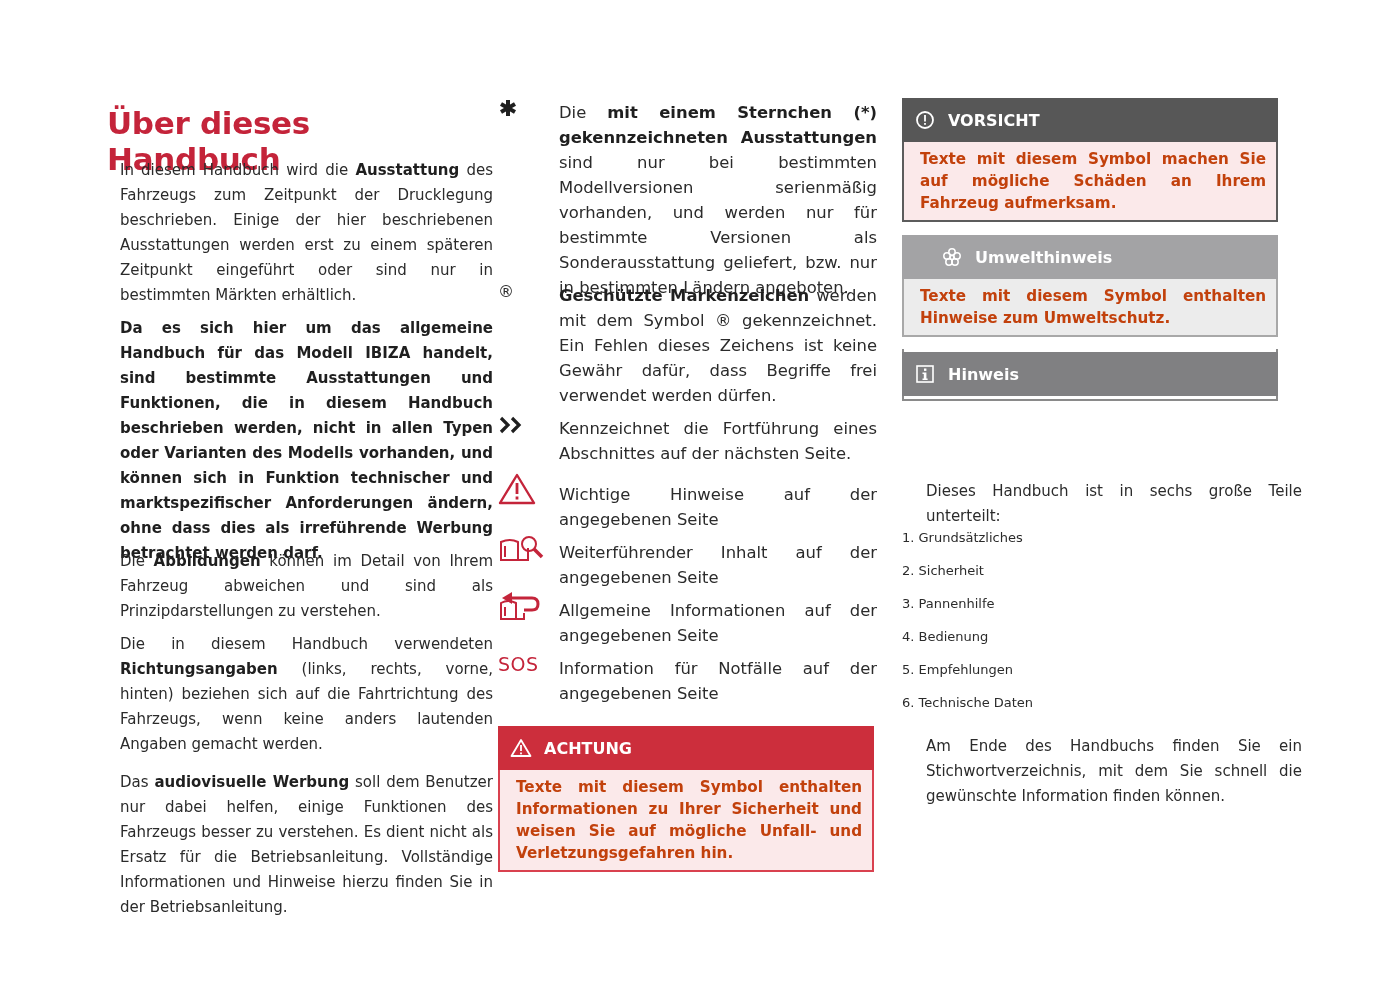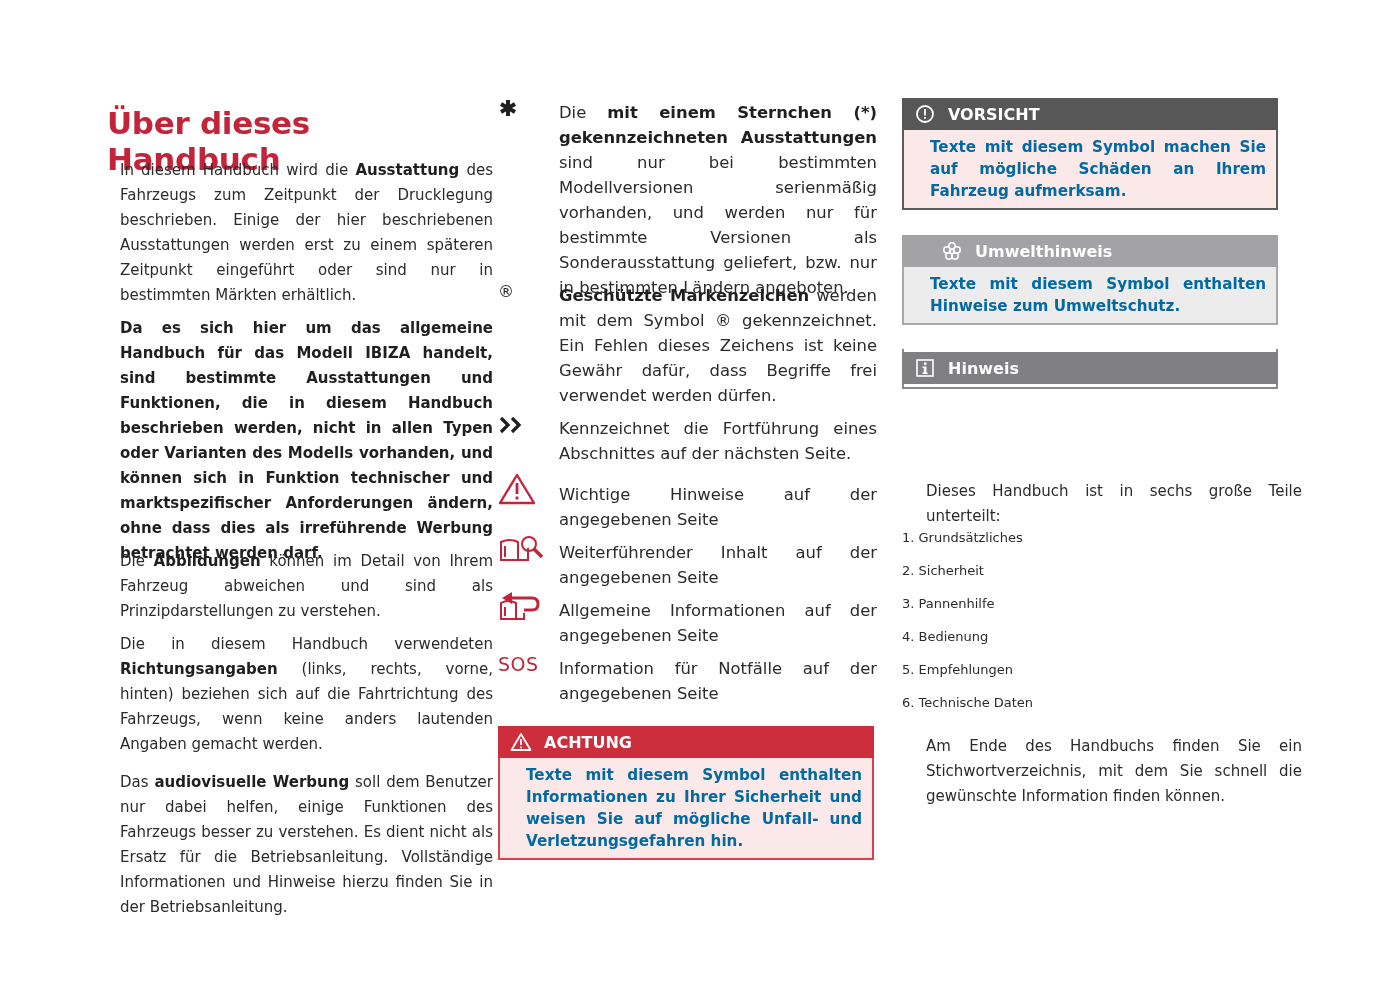--- a/index.html
+++ b/index.html
@@ -30,27 +30,27 @@
   .sym-icon { position: absolute; left: 0; top: 0; width: 44px; color: #c4243a; }
   .sym-text {
     position: absolute; left: 57px; width: 318px; margin: 4px;
     font-size: 16.4px; line-height: 25px; text-align: justify; color: #2b2b2b;
   }
   .sym-text b { font-weight: bold; color: #1f1f1f; }
 
   
   .box { position: absolute; left: 0; width: 100%; box-sizing: border-box; }
   .box-head {
-    height: 32px; display: flex; align-items: center; padding-left: 12px;
+    height: 44px; display: flex; align-items: center; padding-left: 12px;
     color: #ffffff; font-weight: bold; font-size: 16px;
   }
   .box-head .hicon { width: 22px; height: 22px; margin-right: 12px; display: inline-flex; align-items: center; justify-content: center; }
   .box-body {
-    padding: 6px 10px 6px 26px; font-size: 15.2px; line-height: 22px;
-    text-align: justify; color: #0369a1; font-weight: 600;
+    padding: 6px 10px 6px 16px; font-size: 15.2px; line-height: 22px;
+    text-align: justify; color: #c2410c; font-weight: 600;
   }
   .box-achtung { top: 726px; border: 2px solid #d9414f; border-top: none; }
   .box-achtung .box-head { background: #cc2e3c; margin: 0 -2px; }
   .box-achtung .box-body { background: #fbe9ea; }
   .box-vorsicht { top: 98px; border: 2px solid #5c5c5c; border-top: none; }
   .box-vorsicht .box-head { background: #575757; margin: 0 -2px; }
   .box-vorsicht .box-body { background: #fbe9ea; }
   .box-umwelt { top: 235px; border: 2px solid #a8a8a8; border-top: none; }
   .box-umwelt .box-head { background: #a3a3a5; margin: 0 -2px; padding-left: 39px; }
   .box-umwelt .box-body { background: #ececec; }

